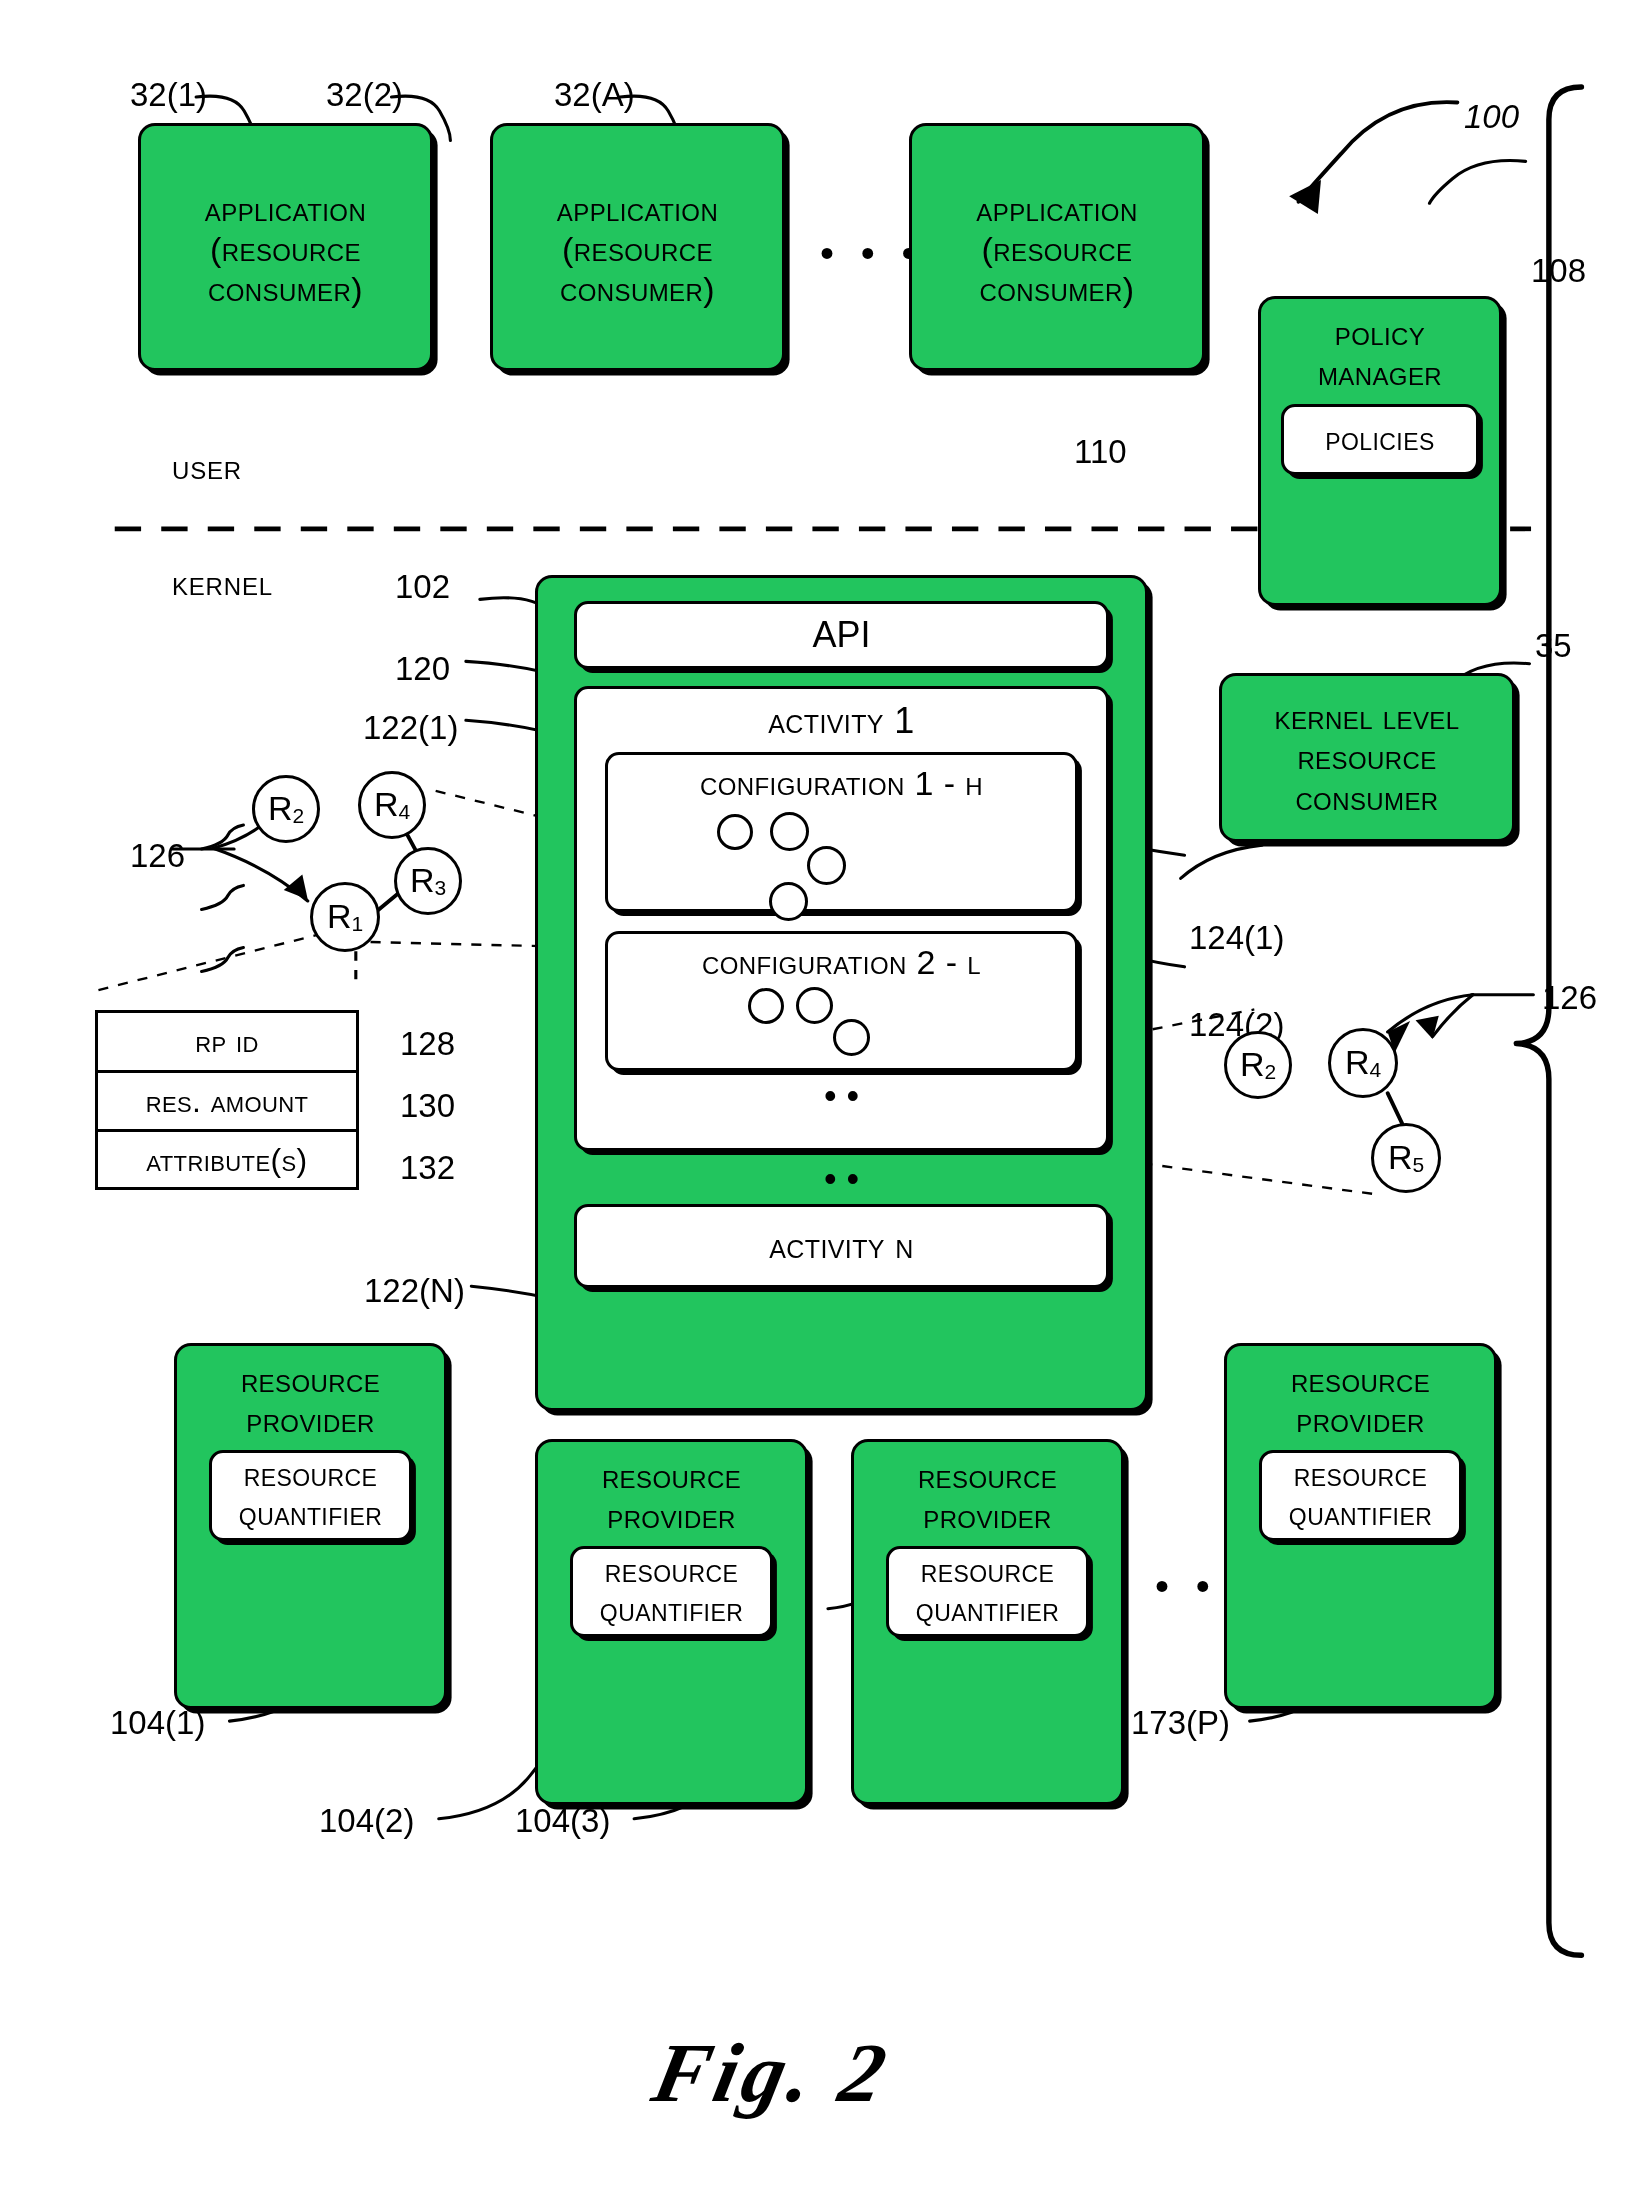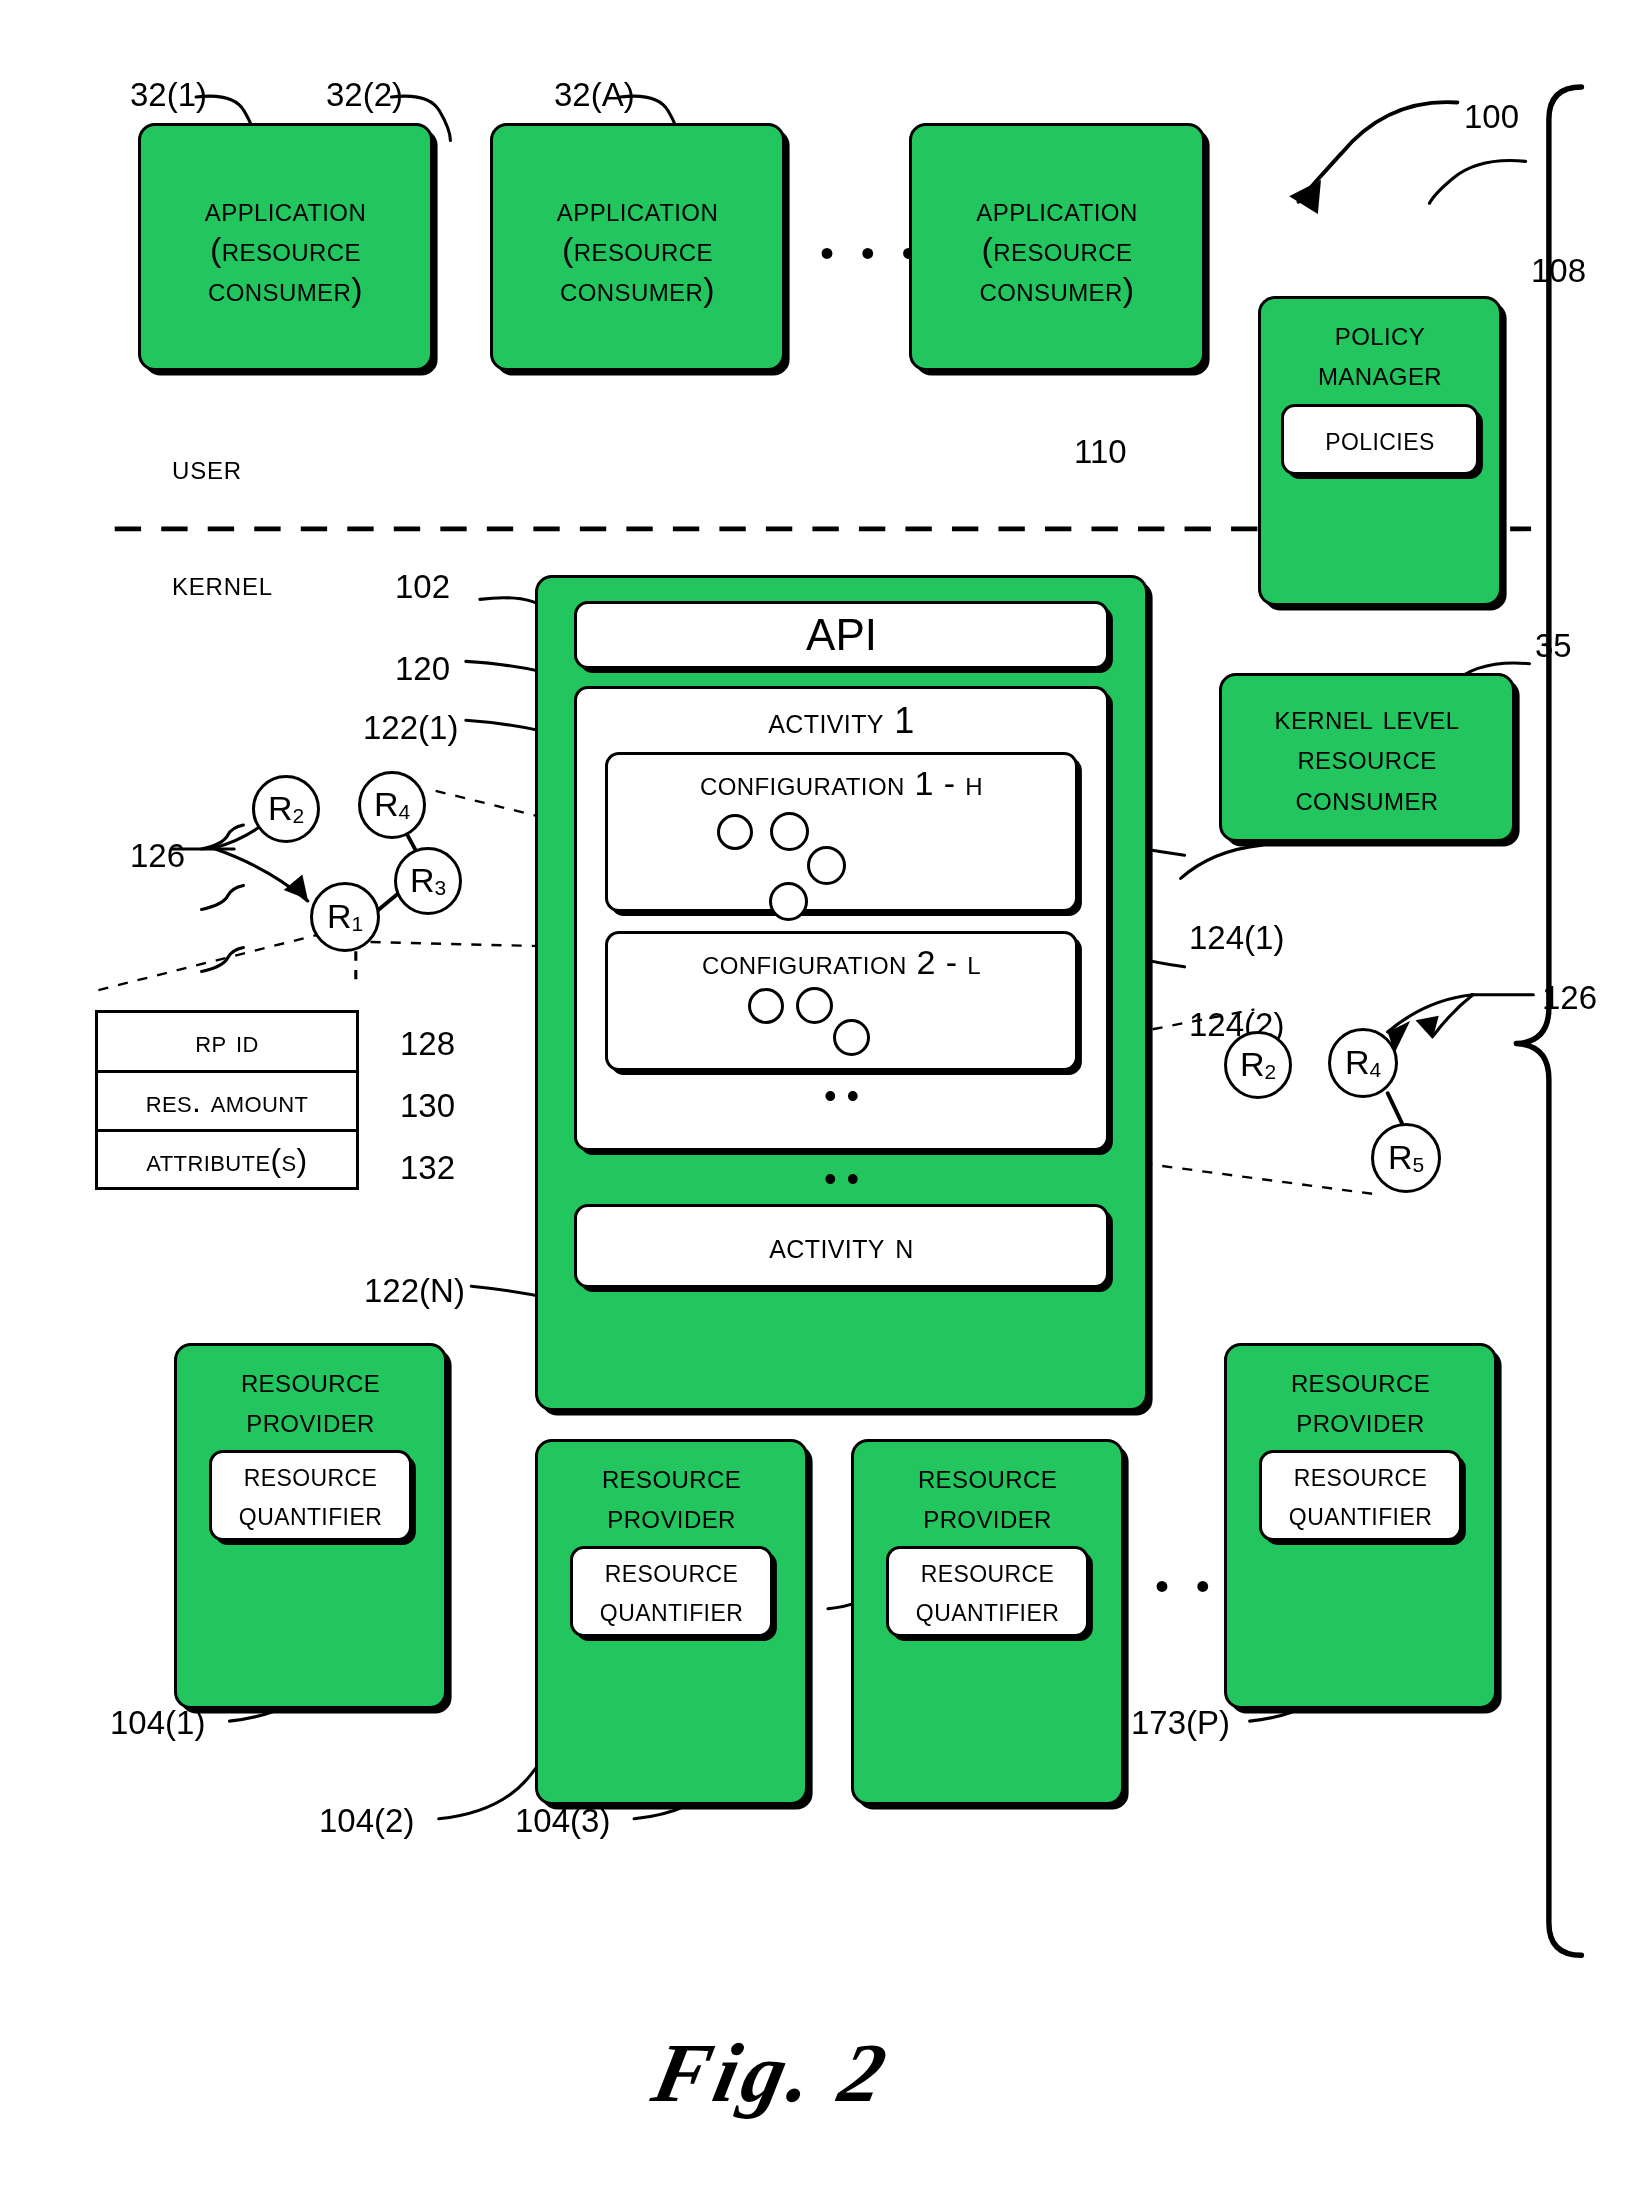--- a/index.html
+++ b/index.html
@@ -245,21 +245,21 @@
                q0,44 -42,46
                q42,2 42,46
                L1998,2480
                q0,42 42,42"></path>
     </g>
   </svg>
 
   <div class="abs ref" style="left:130px;top:76px;">32(1)</div>
   <div class="abs ref" style="left:326px;top:76px;">32(2)</div>
   <div class="abs ref" style="left:554px;top:76px;">32(A)</div>
-  <div class="abs ref" style="left:1464px;top:98px;">100</div>
+  <div class="abs ref" style="left:1464px;top:98px;font-style:italic;">100</div>
   <div class="abs ref" style="left:1531px;top:252px;">108</div>
   <div class="abs ref" style="left:1074px;top:433px;">110</div>
   <div class="abs ref" style="left:1535px;top:627px;">35</div>
 
   <div class="abs ref" style="left:395px;top:568px;">102</div>
   <div class="abs ref" style="left:395px;top:650px;">120</div>
   <div class="abs ref" style="left:363px;top:709px;">122(1)</div>
   <div class="abs ref" style="left:364px;top:1272px;">122(N)</div>
 
   <div class="abs ref" style="left:1189px;top:919px;">124(1)</div>
@@ -309,21 +309,21 @@
   <div class="abs section-word" style="left:132px;top:564px;">Kernel</div>
 
   <div class="abs box center" style="left:1219px;top:673px;width:296px;height:169px;">
     <div class="sc" style="font-size:34px;"><span>Kernel Level</span><br><span>Resource</span><br><span>Consumer</span></div>
   </div>
 
   <div class="abs box" style="left:535px;top:575px;width:613px;height:836px;">
     <div style="width:100%;padding-top:12.4px;">
 
       <div class="box-inner" style="margin:11px auto 0 auto;width:535px;height:68px;">
-        <span style="font-size:44px;">API</span>
+        <span style="font-size:36px;">API</span>
       </div>
 
       <div class="box-inner" style="margin:17px auto 0 auto;width:535px;height:465px;display:block;padding-top:11px;">
         <div class="sc" style="font-size:36px;">Activity 1</div>
 
         <div class="box-inner" style="margin:9.3px auto 0 auto;width:473px;height:160px;display:block;padding-top:7.8px;position:relative;">
           <div class="sc" style="font-size:34px;">Configuration 1 - H</div>
           <div class="dotnode abs" style="left:109px;top:59px;width:36px;height:36px;"></div>
           <div class="dotnode abs" style="left:162px;top:57px;width:39px;height:39px;"></div>
           <div class="dotnode abs" style="left:199px;top:91px;width:39px;height:39px;"></div>

